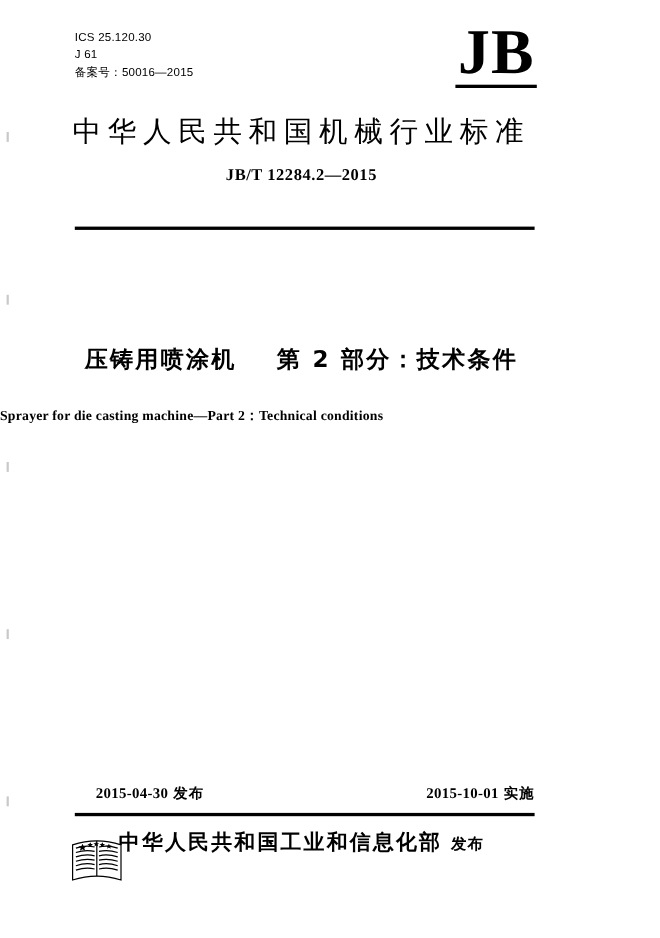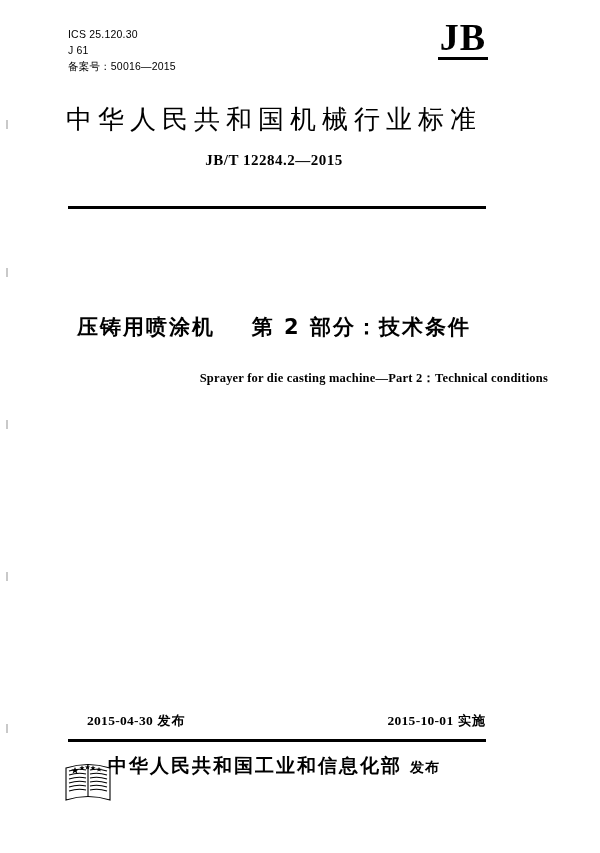--- a/index.html
+++ b/index.html
@@ -44,21 +44,21 @@
     letter-spacing: 0.2px;
   }
   .header-codes div { white-space: nowrap; }
 
   .jb-logo {
     position: absolute;
     right: 62px;
     top: 18px;
     font-family: "Liberation Serif", serif;
     font-weight: bold;
-    font-size: 38px;
+    font-size: 58px;
     letter-spacing: 1px;
     line-height: 1;
   }
   .jb-logo .jb-inner {
     display: inline-block;
     position: relative;
   }
   .jb-logo .jb-underline {
     position: absolute;
     left: -2px;
@@ -113,26 +113,25 @@
     font-size: 21px;
     letter-spacing: 2px;
   }
   .doc-title-cn .gap { display: inline-block; width: 18px; }
 
   .doc-title-en {
     position: absolute;
     left: 0;
     right: 0;
     top: 370px;
-    text-align: right;
+    text-align: left;
     font-family: "Liberation Serif", serif;
     font-weight: bold;
     font-size: 12.5px;
     letter-spacing: 0.2px;
-    padding-left: 31px;
   }
 
   .dates {
     position: absolute;
     left: 68px;
     right: 62px;
     top: 712px;
     display: flex;
     justify-content: space-between;
     font-family: "DejaVu Sans", sans-serif;

